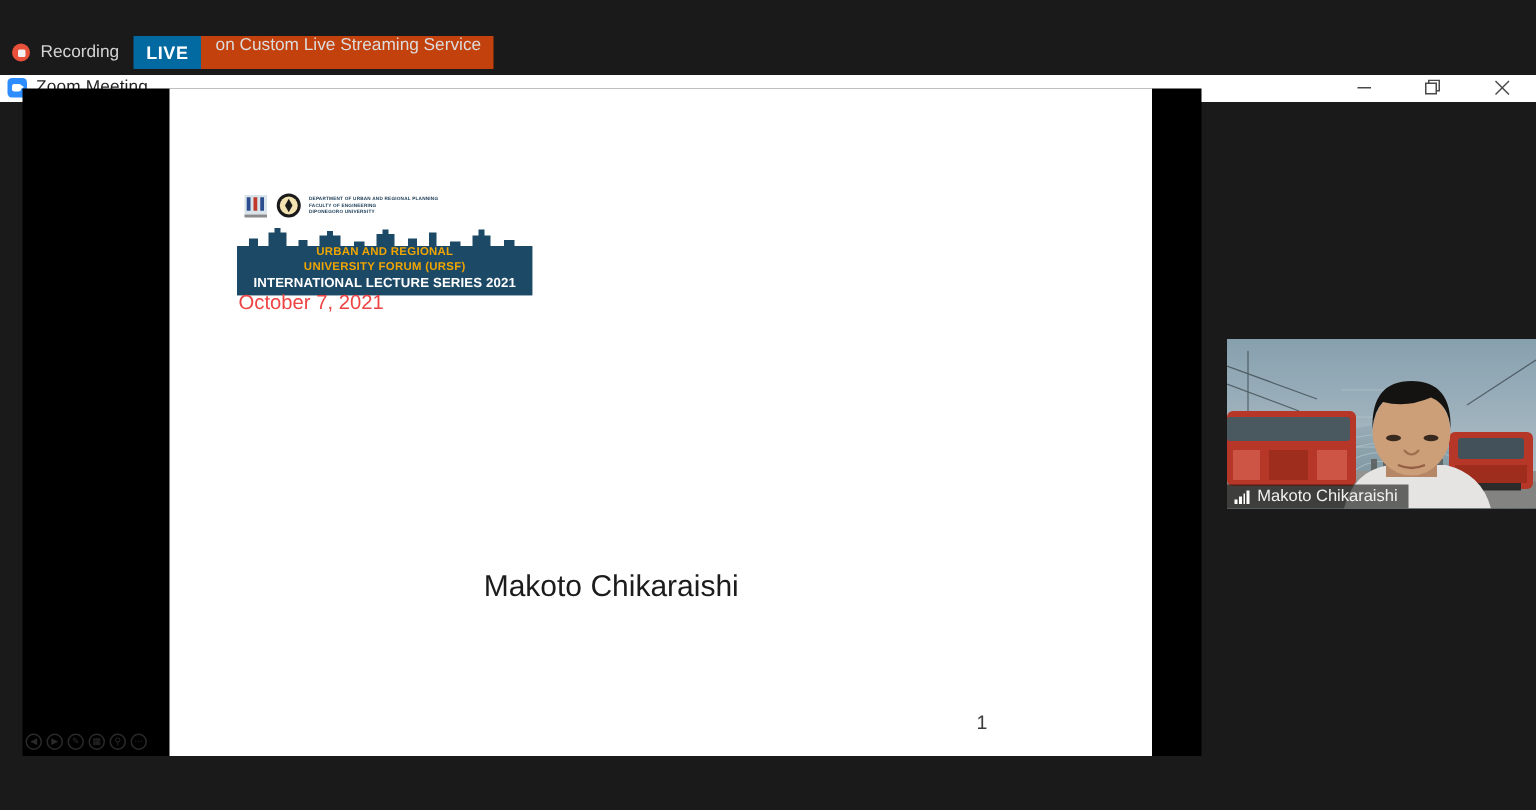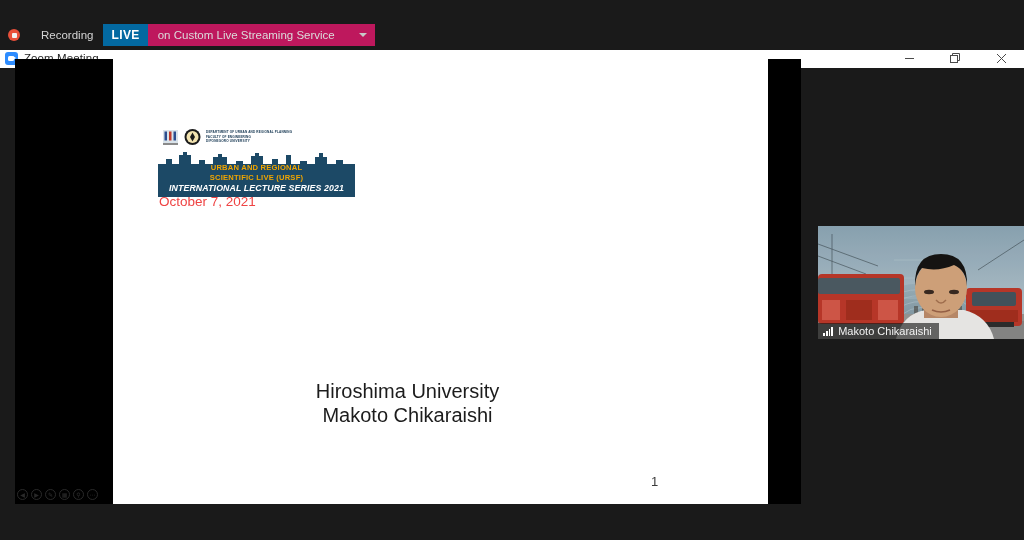--- a/index.html
+++ b/index.html
@@ -47,44 +47,44 @@
   #btn-max { right: 46px; }
   #btn-close { right: 0px; }
 
   
   #statusbar {
     position: absolute; left: 0; top: 20px;
     width: 1024px; height: 30px;
     background: #1a1a1a;
     display: flex; align-items: center;
   }
-  #rec-group { display: flex; align-items: flex-end; margin-left: 8px; gap: 14px; }
+  #rec-group { display: flex; align-items: flex-end; margin-left: 8px; }
   #rec-icon {
     width: 12px; height: 12px; border-radius: 50%;
     background: #e8503a; position: relative; flex: none;
   }
   #rec-icon::after {
     content: ""; position: absolute; left: 3.5px; top: 3.5px;
     width: 5px; height: 5px; background: #f2f2f2; border-radius: 1px;
   }
   #rec-label {
     margin-left: 7px; font-size: 11.5px; color: #d4d4d4;
     white-space: nowrap;
   }
   #live-badge {
     margin-left: 10px; height: 22px; min-width: 38px;
     background: #0369a1; color: #ffffff;
     font-size: 12px; font-weight: bold; letter-spacing: .4px;
     display: flex; align-items: center; justify-content: center;
     padding: 0 8px;
   }
   #live-service {
-    height: 22px; background: #be185d;
+    height: 22px; background: #c2410c;
     display: flex; align-items: center;
-    padding: 0 8px 0 10px; gap: 24px;
+    padding: 0 8px 0 10px; gap: 24px; flex-direction: column;
   }
   #live-service-label {
     font-size: 11.5px; color: #dcdcdc; white-space: nowrap;
   }
   #live-caret {
     width: 0; height: 0;
     border-left: 4px solid transparent;
     border-right: 4px solid transparent;
     border-top: 4px solid #c8c8c8;
   }
@@ -118,21 +118,21 @@
   #logo-banner {
     position: relative; width: 197px; height: 47px;
   }
   #logo-banner svg { position: absolute; left: 0; top: 0; }
   .banner-line {
     position: absolute; width: 100%; text-align: center;
     font-weight: bold; white-space: nowrap;
   }
   #banner-l1 { top: 13px;   font-size: 7.6px;  color: #f0a500; letter-spacing: .2px; }
   #banner-l2 { top: 22.5px; font-size: 7.6px;  color: #f0a500; letter-spacing: .2px; }
-  #banner-l3 { top: 32.5px; font-size: 8.8px;  color: #ffffff; letter-spacing: .1px; font-style: italic; }
+  #banner-l3 { top: 32.5px; font-size: 8.8px;  color: #ffffff; letter-spacing: .1px; }
 
   #slide-date {
     position: absolute; left: 46px; top: 135px;
     font-size: 13.5px; color: #ef4444;
   }
   #slide-title {
     position: absolute; left: 49px; top: 205px;
     font-size: 35px; font-weight: bold; color: #111111;
     letter-spacing: -.3px;
   }
@@ -247,28 +247,27 @@
         <svg width="197" height="47" viewBox="0 0 197 47">
           <path fill="#1c4966" d="M0,14 L8,14 L8,9 L14,9 L14,14 L21,14 L21,5 L25,5 L25,2 L29,2 L29,5 L33,5
             L33,14 L41,14 L41,10 L47,10 L47,14 L55,14 L55,7 L60,7 L60,4 L64,4 L64,7 L69,7 L69,14
             L78,14 L78,11 L85,11 L85,14 L93,14 L93,6 L97,6 L97,3 L101,3 L101,6 L105,6 L105,14
             L114,14 L114,9 L120,9 L120,14 L128,14 L128,5 L133,5 L133,14 L142,14 L142,11 L149,11
             L149,14 L157,14 L157,7 L161,7 L161,3 L165,3 L165,7 L169,7 L169,14 L178,14 L178,10
             L185,10 L185,14 L197,14 L197,47 L0,47 Z"></path>
           <rect x="0" y="14" width="197" height="33" fill="#1c4966"></rect>
         </svg>
         <div class="banner-line" id="banner-l1">URBAN AND REGIONAL</div>
-        <div class="banner-line" id="banner-l2">SCIENTIFIC LIVE (URSF)</div>
+        <div class="banner-line" id="banner-l2">UNIVERSITY FORUM (URSF)</div>
         <div class="banner-line" id="banner-l3">INTERNATIONAL LECTURE SERIES 2021</div>
       </div>
     </div>
 
     <div id="slide-date">October 7, 2021</div>
     <div id="slide-affil">
-      <div>Hiroshima University</div>
       <div>Makoto Chikaraishi</div>
     </div>
     <div id="slide-pagenum">1</div>
   </div>
 
   <div id="pp-toolbar">
     <div class="pp-btn">
         <span>◀</span>
       </div>
     <div class="pp-btn">

